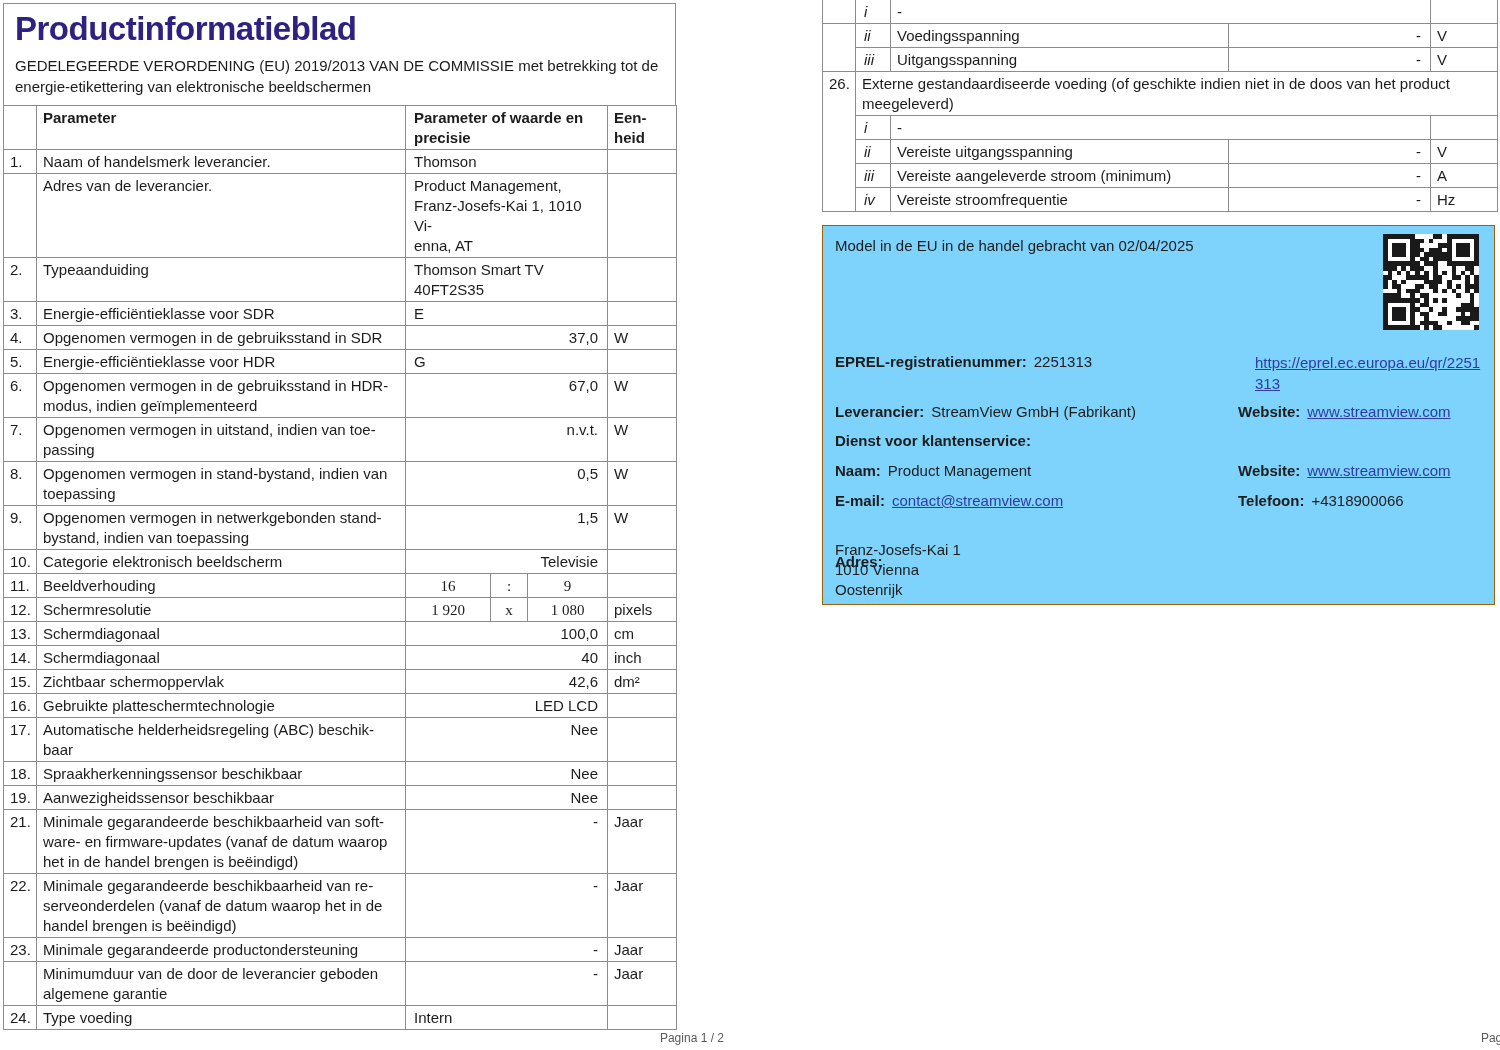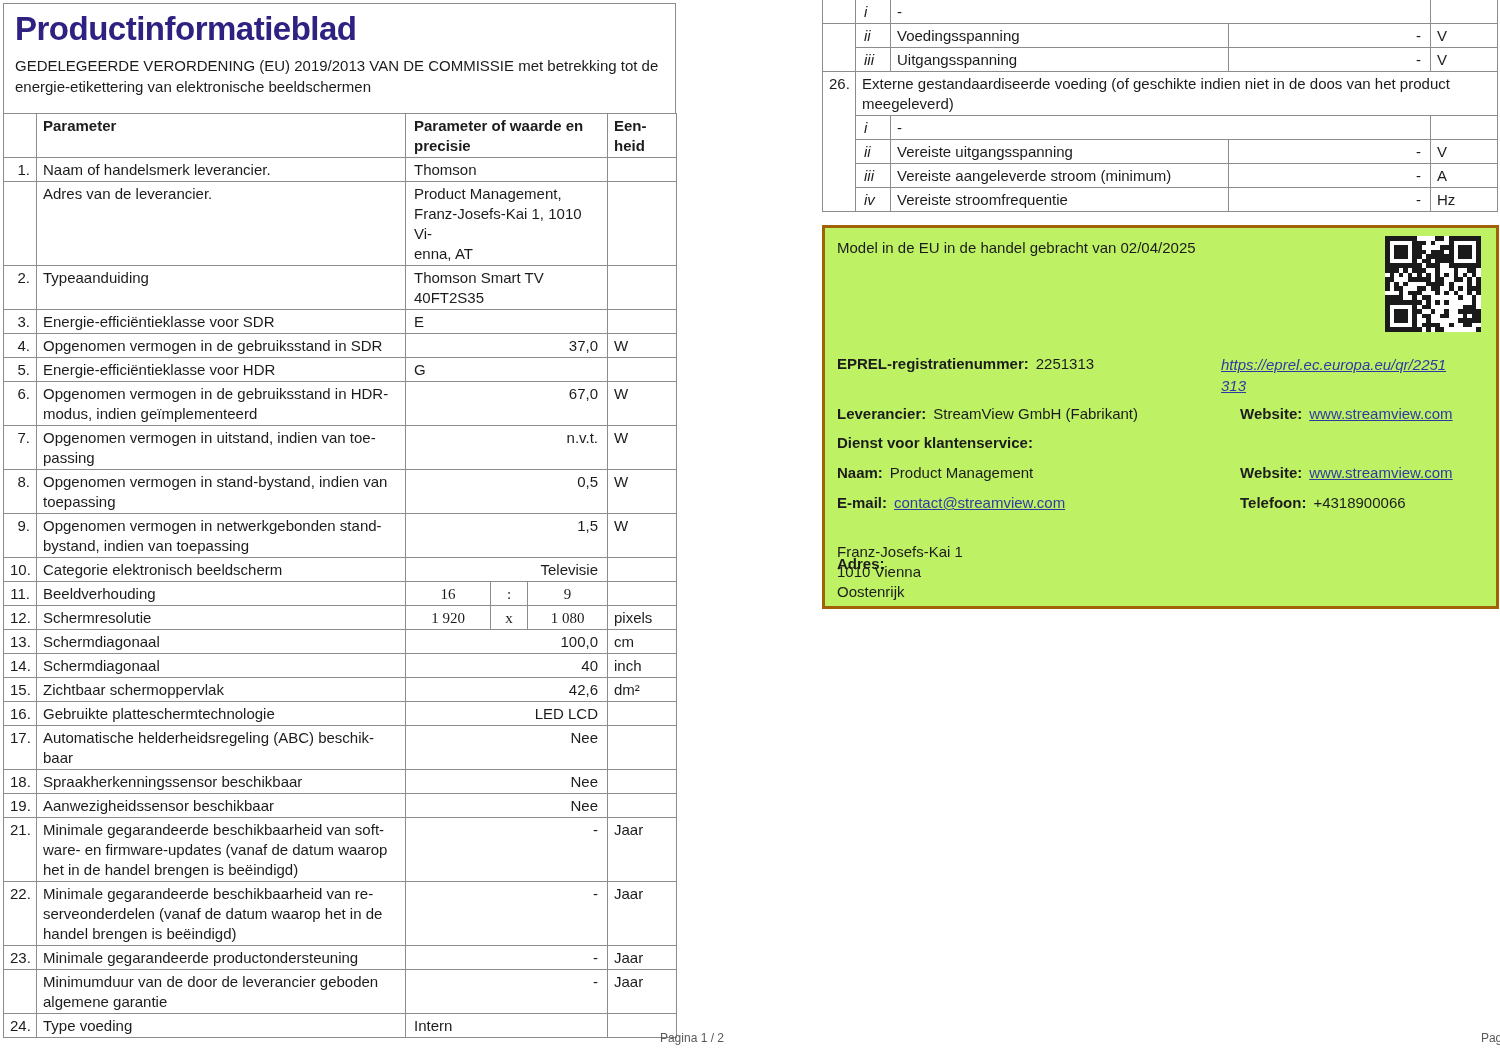--- a/index.html
+++ b/index.html
@@ -7,42 +7,42 @@
     width:1500px;height:1050px;position:relative;background:#ffffff;
     font-family:"Liberation Sans",sans-serif;color:#1c1c1c;overflow:hidden;
     -webkit-font-smoothing:antialiased;
   }
   .page{position:absolute;background:#fff;}
   .page1{left:3px;top:3px;width:673px;}
   .page2{left:822px;top:0;width:675px;}
 
   .title-block{border:1px solid #8c8c8c;border-bottom:none;padding:4px 11px 8px 11px;}
   .doc-title{margin:0;font-size:33px;line-height:41px;font-weight:bold;color:#2e2182;letter-spacing:-0.5px;}
-  .subtitle{margin:6px 0 8px 0;font-size:15px;line-height:21px;white-space:pre-line;}
+  .subtitle{margin:6px 0 0 0;font-size:15px;line-height:21px;white-space:pre-line;}
 
   table{border-collapse:collapse;width:100%;table-layout:fixed;}
   td{
     border:1px solid #8c8c8c;vertical-align:top;
     font-size:15px;line-height:20px;padding:2px 6px 1px 6px;
     overflow:hidden;
   }
   .pre{white-space:pre-line;}
-  .num{text-align:right;padding-right:6px;}
+  .num{padding-right:6px;}
   .val-right{text-align:right;padding-right:9px;}
   .val-left{text-align:left;padding-left:8px;}
   .ctr{text-align:center;font-family:Liberation Serif, serif;}
   .hdr{font-weight:bold;}
   .roman{font-style:italic;padding-left:8px;}
   .t2 tr:first-child td{border-top:none;}
 
   .footer{position:absolute;font-size:12px;color:#595959;padding-left:48px;}
   .f1{left:3px;width:673px;top:1031px;text-align:right;}
   .f2{left:822px;width:675px;top:1031px;text-align:right;}
 
-  .contact-box{position:absolute;left:0;top:225px;width:671px;height:378px;border:3px solid #a16207;font-size:15px;background:#bef264;}
+  .contact-box{position:absolute;left:0;top:225px;width:671px;height:378px;border:1px solid #a16207;font-size:15px;background:#7dd3fc;}
   .c-item{position:absolute;line-height:20px;white-space:nowrap;}
   .lbl{font-weight:bold;margin-right:7px;}
   .link{color:#2e3ba3;text-decoration:underline;cursor:pointer;}
   .eprel-link{display:inline-block;width:232px;word-break:break-all;white-space:normal;line-height:21px;}
   .qr-wrap{position:absolute;top:8px;right:15px;width:96px;height:96px;}
   .adres-lines{white-space:pre-line;line-height:20px;}
 </style>
 </head>
 <body>
 
@@ -549,21 +549,21 @@
           <rect x="9" y="20" width="1" height="1" fill="#1a1a1a"></rect>
           <rect x="11" y="20" width="1" height="1" fill="#1a1a1a"></rect>
           <rect x="12" y="20" width="1" height="1" fill="#1a1a1a"></rect>
           <rect x="20" y="20" width="1" height="1" fill="#1a1a1a"></rect>
         </svg>
     </div>
 
     <div class="c-item" style="left:12px;top:126px;">
       <span class="lbl">EPREL-registratienummer:</span><span>2251313</span>
     </div>
-    <div class="c-item" style="left:396px;top:126px;font-style:italic;">
+    <div class="c-item" style="left:432px;top:126px;">
       <a class="link eprel-link">https://eprel.ec.europa.eu/qr/2251313</a>
     </div>
 
     <div class="c-item" style="left:12px;top:176px;">
       <span class="lbl">Leverancier:</span><span>StreamView GmbH (Fabrikant)</span>
     </div>
     <div class="c-item" style="left:415px;top:176px;">
       <span class="lbl">Website:</span><a class="link">www.streamview.com</a>
     </div>
 

